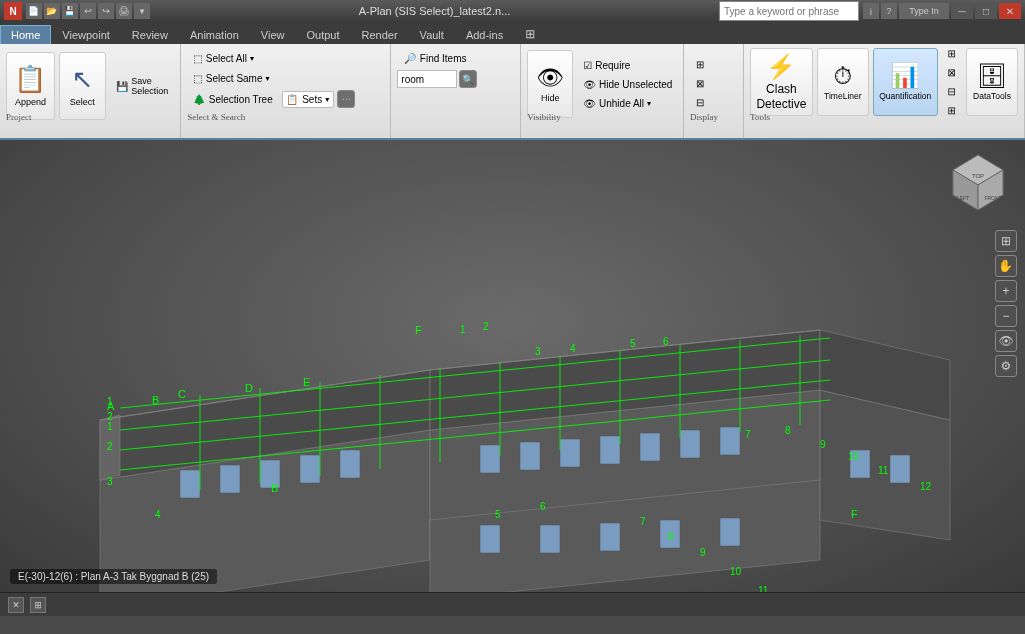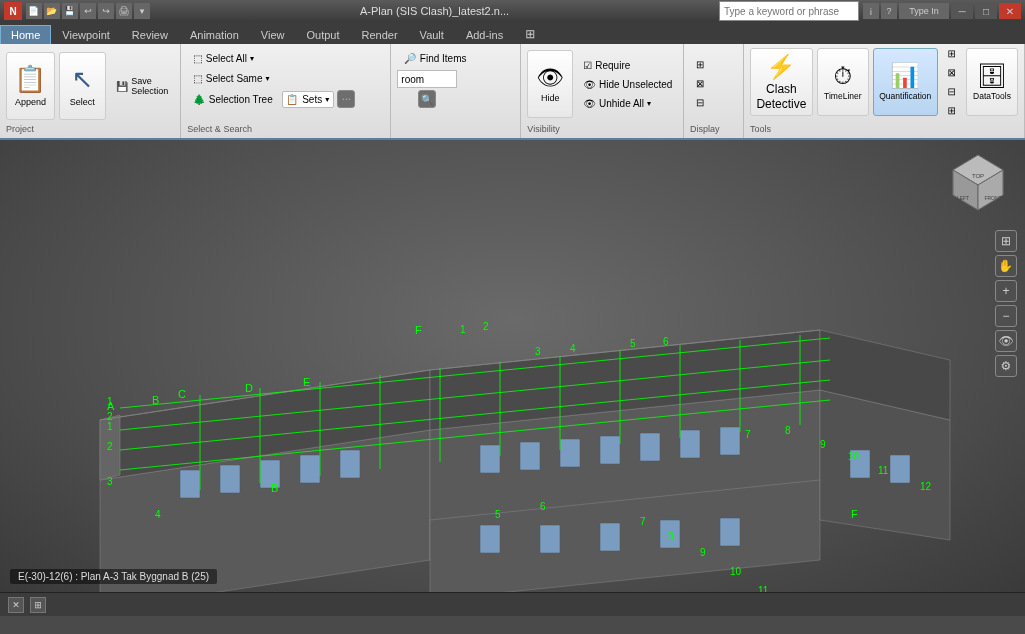--- a/index.html
+++ b/index.html
@@ -89,24 +89,25 @@
     .ribbon-group {
       display: flex;
       flex-direction: column;
       align-items: center;
       padding: 4px 6px 2px 6px;
       border-right: 1px solid #bbb;
       position: relative;
     }
     .ribbon-group-label {
       position: absolute;
-      bottom: 4px;
+      bottom: 16px;
       font-size: 9px;
       color: #555;
       white-space: nowrap;
+      font-family: Liberation Serif, serif;
     }
     .ribbon-row {
       display: flex;
       align-items: center;
       gap: 2px;
       flex: 1;
     }
     .ribbon-btn-large {
       display: flex;
       flex-direction: column;
@@ -291,21 +292,21 @@
 
   <div class="title-bar-icons">
     <div class="title-icon">📄</div>
     <div class="title-icon">📂</div>
     <div class="title-icon">💾</div>
     <div class="title-icon">↩</div>
     <div class="title-icon">↪</div>
     <div class="title-icon">🖨</div>
     <div class="title-icon">▾</div>
   </div>
-  <div class="title-bar-text">A-Plan (SIS Clash)_latest2.n...</div>
+  <div class="title-bar-text">A-Plan (SIS Select)_latest2.n...</div>
   <input class="title-search" type="text" placeholder="Type a keyword or phrase" style="">
   <div class="title-bar-icons">
     <div class="title-icon">ℹ</div>
     <div class="title-icon">?</div>
     <div class="title-icon" style="width:50px;color:#ccc;font-size:9px;">Type In</div>
     <div class="title-win-btn min">─</div>
     <div class="title-win-btn max">□</div>
     <div class="title-win-btn close">✕</div>
   </div>
 </div>
@@ -378,21 +379,21 @@
     </div>
     <div class="ribbon-group-label">Select &amp; Search</div>
   </div>
 
   <div class="ribbon-group ribbon-section" style="min-width:130px;">
     <div class="ribbon-col" style="gap:3px;padding-top:2px;">
       <div class="ribbon-btn-small" style="padding:2px 6px;">
         <span>🔎</span>
         <span>Find Items</span>
       </div>
-      <div style="display:flex;align-items:center;gap:2px;flex-direction:column;">
+      <div style="display:flex;align-items:center;gap:2px;">
         <input class="ribbon-input" type="text" value="room" style="">
         <div class="orbit-btn" style="width:18px;height:18px;font-size:10px;">🔍</div>
       </div>
     </div>
   </div>
 
   <div class="ribbon-group ribbon-section" style="min-width:140px;">
     <div class="ribbon-col" style="gap:3px;padding-top:2px;">
 
       <div style="display:flex;align-items:flex-start;gap:4px;height:68px;">

